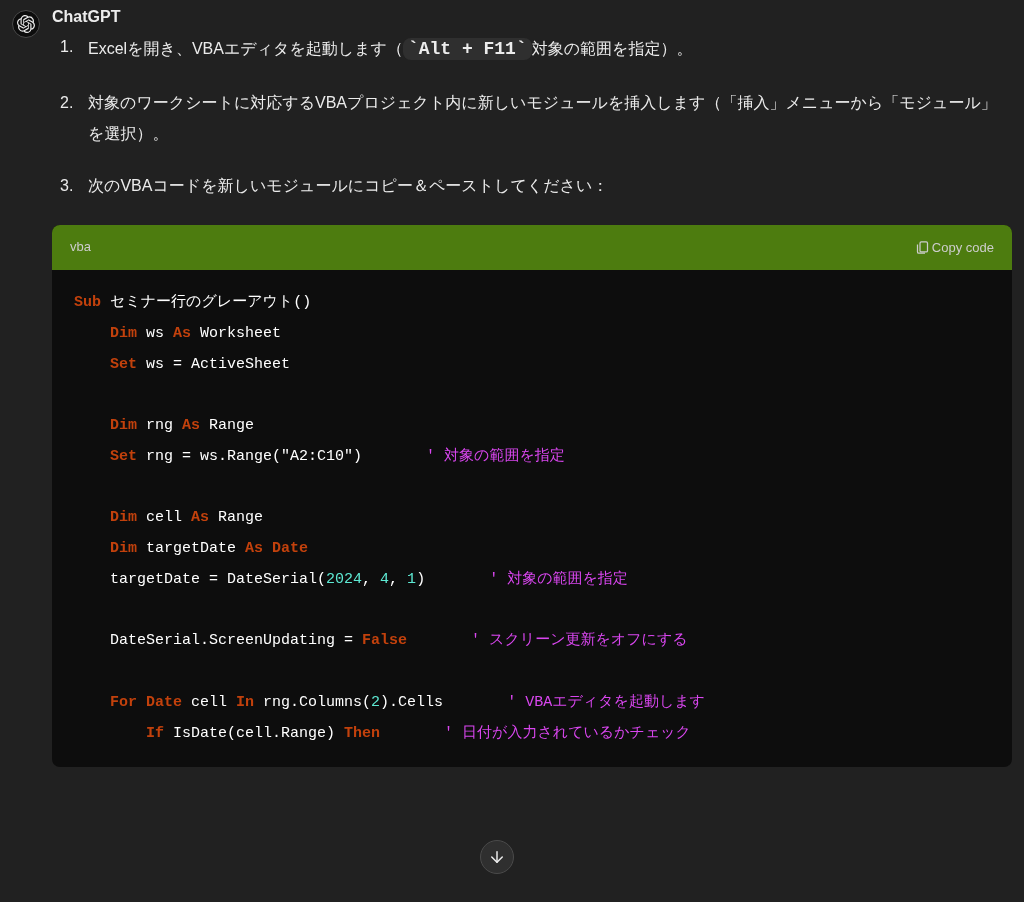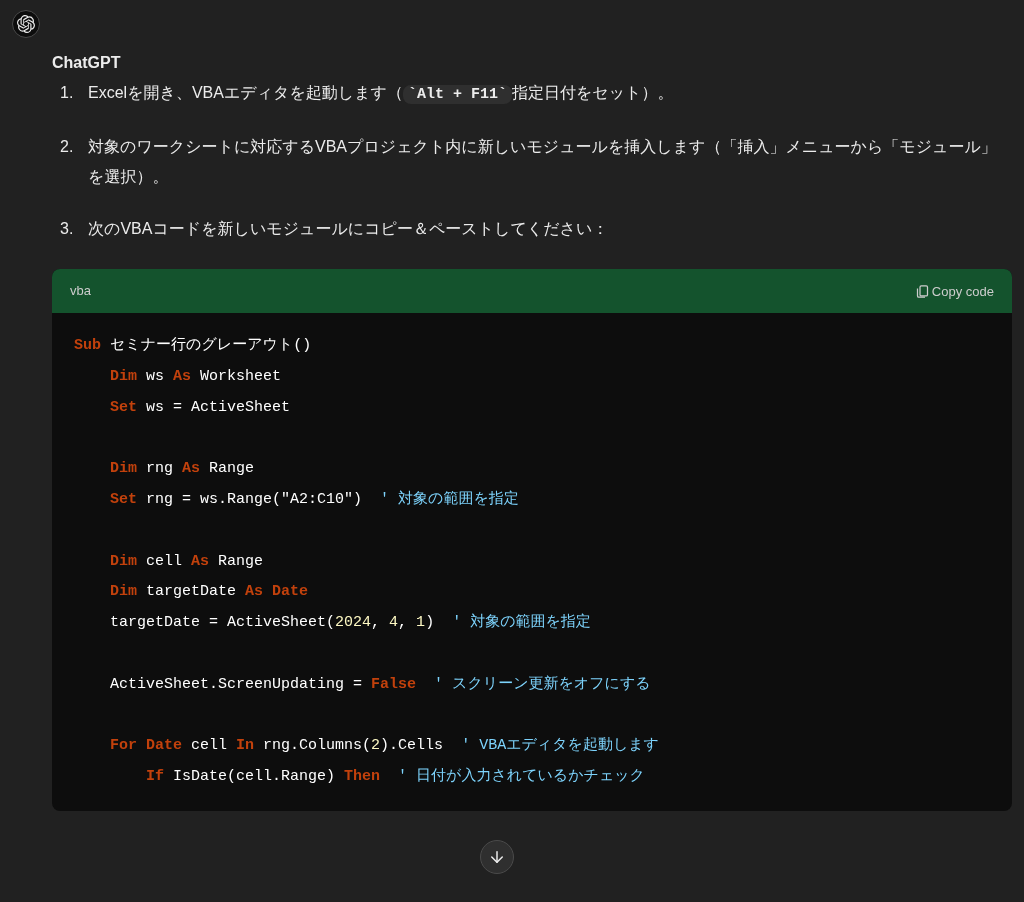--- a/index.html
+++ b/index.html
@@ -41,21 +41,20 @@
     }
     .message-content {
       flex: 1;
       min-width: 0;
     }
     .author-name {
       font-weight: 600;
       font-size: 16px;
       color: #ececec;
       margin-bottom: 6px;
-      margin-top: 46px;
     }
     .message-body {
       font-size: 16px;
       line-height: 1.9;
       color: #ececec;
     }
     .intro-text {
       margin-bottom: 28px;
     }
     .steps-list {
@@ -73,33 +72,33 @@
     .steps-list li::before {
       content: counter(step) ".";
       position: absolute;
       left: 8px;
       top: 0;
       font-weight: 400;
     }
     .inline-code {
       background-color: #2f2f2f;
       font-family: "Consolas", "Monaco", "Courier New", monospace;
-      font-size: 15px;
+      font-size: 18px;
       padding: 1px 5px;
       border-radius: 8px;
       font-weight: 700;
     }
     .code-block {
       background-color: #0d0d0d;
       border-radius: 8px;
       overflow: hidden;
       margin-top: 8px;
     }
     .code-header {
-      background-color: #14532d;
+      background-color: #4d7c0f;
       padding: 10px 18px;
       display: flex;
       justify-content: space-between;
       align-items: center;
       font-size: 13px;
       color: #cdcdcd;
     }
     .code-lang {
       font-family: -apple-system, BlinkMacSystemFont, sans-serif;
     }
@@ -132,24 +131,25 @@
       color: #c2410c;
     }
     .fn {
       color: #ffffff;
       text-align: center;
     }
     .str {
       color: #ffffff;
     }
     .num {
-      color: #fef9c3;
+      color: #5eead4;
     }
     .cmt {
-      color: #7dd3fc;
+      color: #d946ef;
+      margin-left: 46px;
     }
     .scroll-down-btn {
       position: absolute;
       left: 480px;
       top: 840px;
       width: 34px;
       height: 34px;
       border-radius: 50%;
       background-color: #2f2f2f;
       border: 1px solid #4a4a4a;
@@ -173,21 +173,21 @@
       <svg viewBox="0 0 24 24" fill="none" xmlns="http://www.w3.org/2000/svg">
         <path d="M22.2819 9.8211a5.9847 5.9847 0 0 0-.5157-4.9108 6.0462 6.0462 0 0 0-6.5098-2.9A6.0651 6.0651 0 0 0 4.9807 4.1818a5.9847 5.9847 0 0 0-3.9977 2.9 6.0462 6.0462 0 0 0 .7427 7.0966 5.98 5.98 0 0 0 .511 4.9107 6.051 6.051 0 0 0 6.5146 2.9001A5.9847 5.9847 0 0 0 13.2599 24a6.0557 6.0557 0 0 0 5.7718-4.2058 5.9894 5.9894 0 0 0 3.9977-2.9001 6.0557 6.0557 0 0 0-.7475-7.0729zm-9.022 12.6081a4.4755 4.4755 0 0 1-2.8764-1.0408l.1419-.0804 4.7783-2.7582a.7948.7948 0 0 0 .3927-.6813v-6.7369l2.02 1.1686a.071.071 0 0 1 .038.052v5.5826a4.504 4.504 0 0 1-4.4945 4.4944zm-9.6607-4.1254a4.4708 4.4708 0 0 1-.5346-3.0137l.142.0852 4.783 2.7582a.7712.7712 0 0 0 .7806 0l5.8428-3.3685v2.3324a.0804.0804 0 0 1-.0332.0615L9.74 19.9502a4.4992 4.4992 0 0 1-6.1408-1.6464zM2.3408 7.8956a4.485 4.485 0 0 1 2.3655-1.9728V11.6a.7664.7664 0 0 0 .3879.6765l5.8144 3.3543-2.0201 1.1685a.0757.0757 0 0 1-.071 0l-4.8303-2.7865A4.504 4.504 0 0 1 2.3408 7.872zm16.5963 3.8558L13.1038 8.364 15.1192 7.2a.0757.0757 0 0 1 .071 0l4.8303 2.7913a4.4944 4.4944 0 0 1-.6765 8.1042v-5.6772a.79.79 0 0 0-.407-.667zm2.0107-3.0231l-.142-.0852-4.7735-2.7818a.7759.7759 0 0 0-.7854 0L9.409 9.2297V6.8974a.0662.0662 0 0 1 .0284-.0615l4.8303-2.7866a4.4992 4.4992 0 0 1 6.6802 4.66zM8.3065 12.863l-2.02-1.1638a.0804.0804 0 0 1-.038-.0567V6.0742a4.4992 4.4992 0 0 1 7.3757-3.4537l-.142.0805L8.704 5.459a.7948.7948 0 0 0-.3927.6813zm1.0976-2.3654l2.602-1.4998 2.6069 1.4998v2.9994l-2.5974 1.4997-2.6067-1.4997Z" fill="#ececec"></path>
       </svg>
     </div>
     <div class="message-content">
       <div class="author-name">ChatGPT</div>
       <div class="message-body">
 
         <ol class="steps-list">
           <li>
-            <span>Excelを開き、VBAエディタを起動します（</span><code class="inline-code">`Alt + F11`</code><span>指定日付をセット）。</span>
+            <span>Excelを開き、VBAエディタを起動します（</span><code class="inline-code">`Alt + F11`</code><span>対象の範囲を指定）。</span>
           </li>
           <li>対象のワークシートに対応するVBAプロジェクト内に新しいモジュールを挿入します（「挿入」メニューから「モジュール」を選択）。</li>
           <li>次のVBAコードを新しいモジュールにコピー＆ペーストしてください：</li>
         </ol>
 
         <div class="code-block">
           <div class="code-header">
             <span class="code-lang">vba</span>
             <button class="copy-button">
               <svg viewBox="0 0 24 24" fill="none" stroke="currentColor" stroke-width="2">
@@ -199,23 +199,23 @@
           </div>
           <div class="code-body"><span class="kw">Sub</span><span class="fn"> セミナー行のグレーアウト()</span>
 <span class="kw">    Dim</span><span> ws </span><span class="kw">As</span><span> Worksheet</span>
 <span class="kw">    Set</span><span> ws = ActiveSheet</span>
 
 <span class="kw">    Dim</span><span> rng </span><span class="kw">As</span><span> Range</span>
 <span class="kw">    Set</span><span> rng = ws.Range(</span><span class="str">"A2:C10"</span><span>)  </span><span class="cmt">' 対象の範囲を指定</span>
 
 <span class="kw">    Dim</span><span> cell </span><span class="kw">As</span><span> Range</span>
 <span class="kw">    Dim</span><span> targetDate </span><span class="kw">As</span><span> </span><span class="kw">Date</span>
-<span>    targetDate = ActiveSheet(</span><span class="num">2024</span><span>, </span><span class="num">4</span><span>, </span><span class="num">1</span><span>)  </span><span class="cmt">' 対象の範囲を指定</span>
-
-<span>    ActiveSheet.ScreenUpdating = </span><span class="kw">False</span><span>  </span><span class="cmt">' スクリーン更新をオフにする</span>
+<span>    targetDate = DateSerial(</span><span class="num">2024</span><span>, </span><span class="num">4</span><span>, </span><span class="num">1</span><span>)  </span><span class="cmt">' 対象の範囲を指定</span>
+
+<span>    DateSerial.ScreenUpdating = </span><span class="kw">False</span><span>  </span><span class="cmt">' スクリーン更新をオフにする</span>
 
 <span class="kw">    For Date</span><span> cell </span><span class="kw">In</span><span> rng.Columns(</span><span class="num">2</span><span>).Cells  </span><span class="cmt">' VBAエディタを起動します</span>
 <span class="kw">        If</span><span> IsDate(cell.Range) </span><span class="kw">Then</span><span>  </span><span class="cmt">' 日付が入力されているかチェック</span></div>
         </div>
       </div>
     </div>
   </div>
 </div>
 
 <button class="scroll-down-btn">

